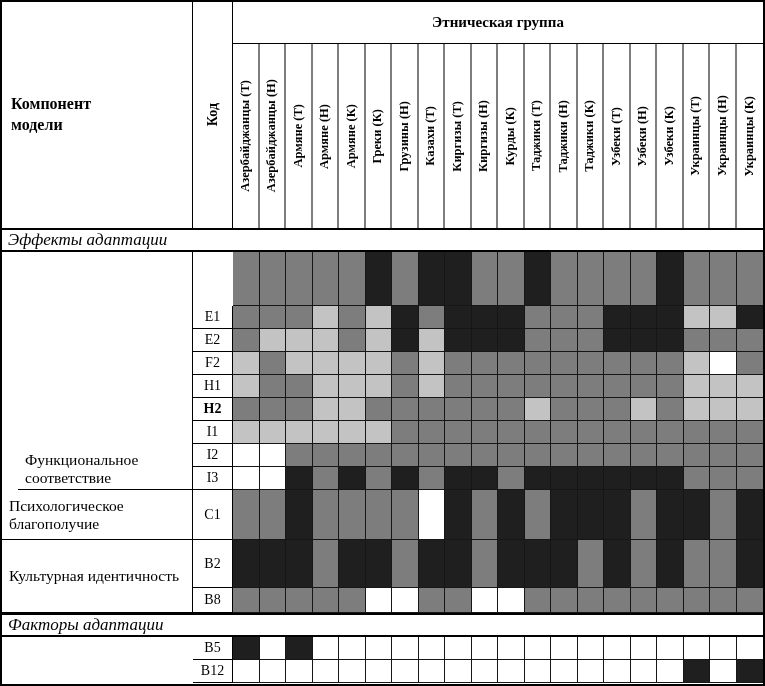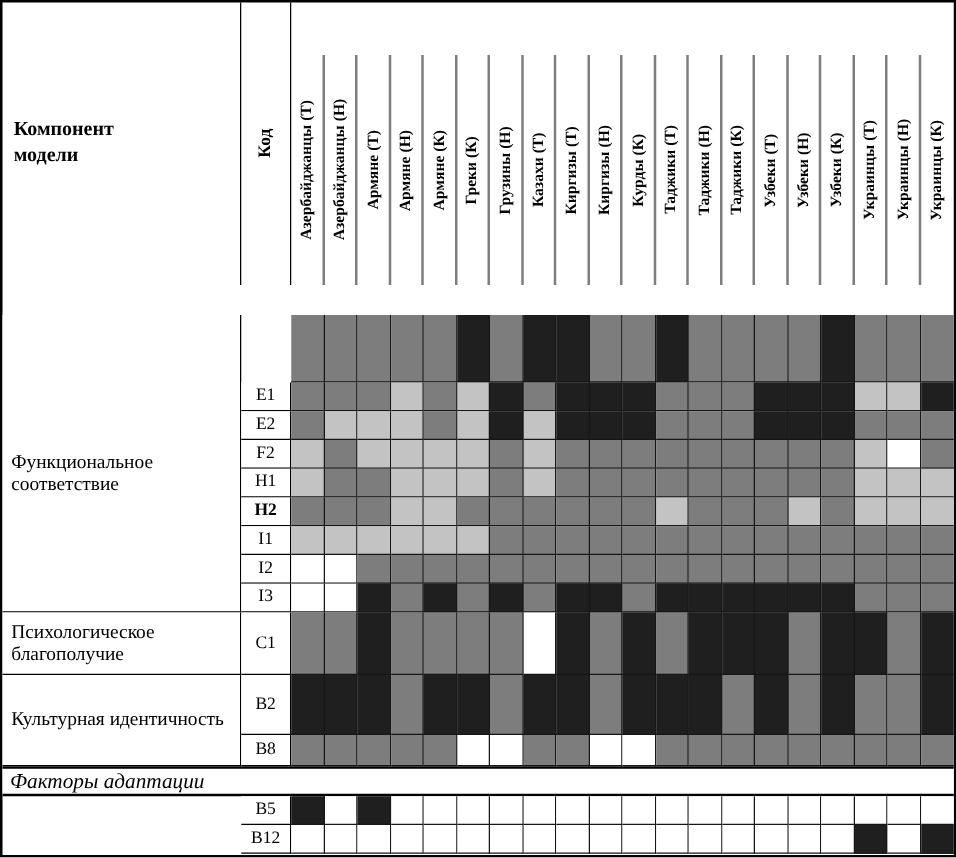--- a/index.html
+++ b/index.html
@@ -23,38 +23,41 @@
   .colhead{grid-row:2;border-right:2px solid #7e7e7e;display:flex;
            align-items:center;justify-content:center;font-weight:bold;
            font-size:12.5px;overflow:hidden;}
   .colhead.last{border-right:none;}
   .sectionrow{border-top:2px solid #000;border-bottom:2px solid #000;
               font-style:italic;font-size:17px;display:flex;
               align-items:center;padding-left:6px;background:#fff;}
   .grouplabel{grid-column:1;border-right:1px solid #000;border-bottom:1px solid #000;
               font-size:15.5px;line-height:1.15;display:flex;align-items:center;
               padding:2px 4px 2px 7px;background:#fff;}
-  .grouplabel.top{align-items:center;padding-top:18px;}
+  .grouplabel.top{align-items:flex-end;padding-top:18px;margin-left:16px;}
   .codecell{grid-column:2;border-right:1px solid #000;border-bottom:1px solid #000;
             display:flex;align-items:center;justify-content:center;
             font-size:14px;background:#fff;}
   .cell{border-right:1px solid #161616;border-bottom:1px solid #161616;}
   .cell.last{border-right:none;}
 </style>
 </head>
 <body>
 
 <div class="page">
   <div class="tbl" id="grid" style="grid-template-rows: 42px 184px 24px 54px 23px 23px 23px 23px 23px 23px 23px 23px 50px 48px 25px 24px 23px 23px;">
     <div class="corner">
       <span>Компонент модели</span>
     </div>
     <div class="kodhead">
       <span class="vert">Код</span>
     </div>
+    <div class="grouphead">
+      <span>Этническая группа</span>
+    </div>
 
   <div class="colhead" style="grid-area: 2 / 3;">
         <span class="vert">Азербайджанцы (Т)</span>
       </div>
       <div class="colhead" style="grid-area: 2 / 4;">
         <span class="vert">Азербайджанцы (Н)</span>
       </div>
       <div class="colhead" style="grid-area: 2 / 5;">
         <span class="vert">Армяне (Т)</span>
       </div>
@@ -102,20 +105,21 @@
       </div>
       <div class="colhead" style="grid-area: 2 / 20;">
         <span class="vert">Украинцы (Т)</span>
       </div>
       <div class="colhead" style="grid-area: 2 / 21;">
         <span class="vert">Украинцы (Н)</span>
       </div>
       <div class="colhead last" style="grid-area: 2 / 22;">
         <span class="vert">Украинцы (К)</span>
       </div>
+      <div class="sectionrow" style="grid-area: 3 / 1 / auto / -1;">Эффекты адаптации</div>
       <div class="grouplabel top" style="grid-row: 4 / 13;">
         <span>Функциональное соответствие</span>
       </div>
       <div class="cell" style="grid-area: 4 / 3; background: rgb(125, 125, 125);"></div>
       <div class="cell" style="grid-area: 4 / 4; background: rgb(125, 125, 125);"></div>
       <div class="cell" style="grid-area: 4 / 5; background: rgb(125, 125, 125);"></div>
       <div class="cell" style="grid-area: 4 / 6; background: rgb(125, 125, 125);"></div>
       <div class="cell" style="grid-area: 4 / 7; background: rgb(125, 125, 125);"></div>
       <div class="cell" style="grid-area: 4 / 8; background: rgb(31, 31, 31);"></div>
       <div class="cell" style="grid-area: 4 / 9; background: rgb(125, 125, 125);"></div>

